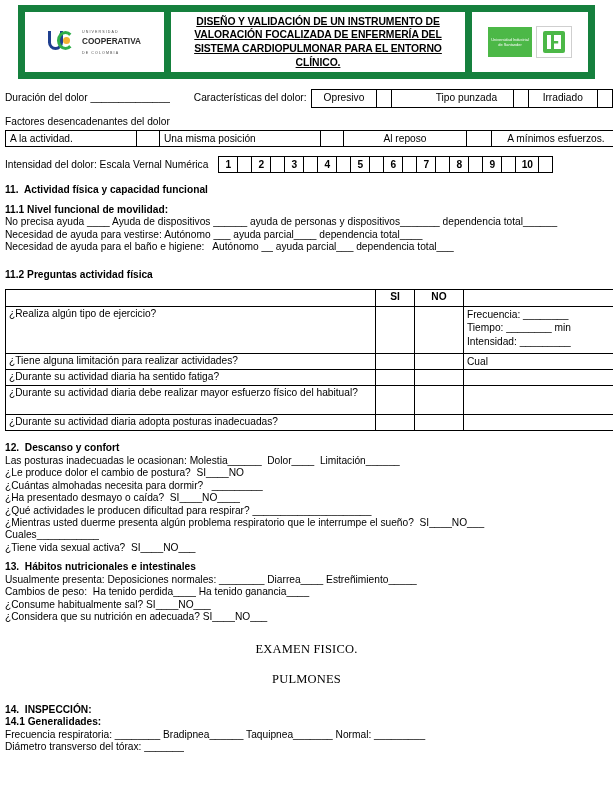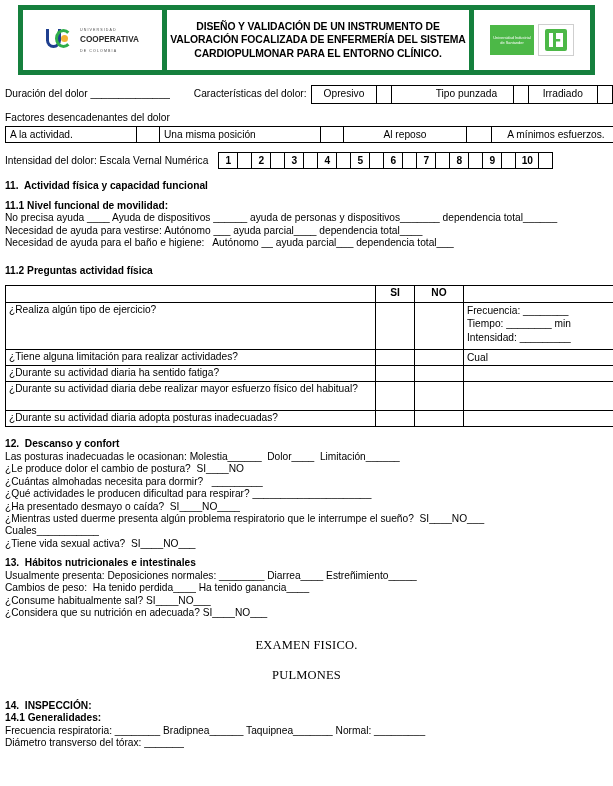--- a/index.html
+++ b/index.html
@@ -26,23 +26,24 @@
   }
 
   
   .header-table {
     width: 577px;
     margin: 5px 0 0 18px;
     border-collapse: collapse;
     table-layout: fixed;
   }
   .header-table td {
-    border: 5px solid #15803d;
+    border: 7px solid #15803d;
     vertical-align: middle;
     padding: 2px;
+    text-decoration: underline;
   }
   .hdr-logo-left { width: 135px; height: 56px; text-align: center; }
   .hdr-title { text-align: center; }
   .hdr-logo-right { width: 112px; text-align: center; }
   .hdr-title-text {
     font-weight: bold;
     font-size: 10.4px;
     line-height: 1.30;
     letter-spacing: -0.1px;
   }
@@ -375,22 +376,22 @@
     </tr>
   </tbody>
     </table>
 
   <div class="sect">
     <div class="gap-m"></div>
     <div class="line bold">12.  Descanso y confort</div>
     <div class="line">Las posturas inadecuadas le ocasionan: Molestia______  Dolor____  Limitación______</div>
     <div class="line">¿Le produce dolor el cambio de postura?  SI____NO</div>
     <div class="line">¿Cuántas almohadas necesita para dormir?   _________</div>
+    <div class="line">¿Ha presentado desmayo o caída?  SI____NO____</div>
     <div class="line">¿Qué actividades le producen dificultad para respirar? _____________________</div>
-    <div class="line">¿Ha presentado desmayo o caída?  SI____NO____</div>
     <div class="line">¿Mientras usted duerme presenta algún problema respiratorio que le interrumpe el sueño?  SI____NO___</div>
     <div class="line">Cuales___________</div>
     <div class="line">¿Tiene vida sexual activa?  SI____NO___</div>
   </div>
 
   <div class="sect">
     <div class="gap-s"></div>
     <div class="line bold">13.  Hábitos nutricionales e intestinales</div>
     <div class="line">Usualmente presenta: Deposiciones normales: ________ Diarrea____ Estreñimiento_____</div>
     <div class="line">Cambios de peso:  Ha tenido perdida____ Ha tenido ganancia____</div>

